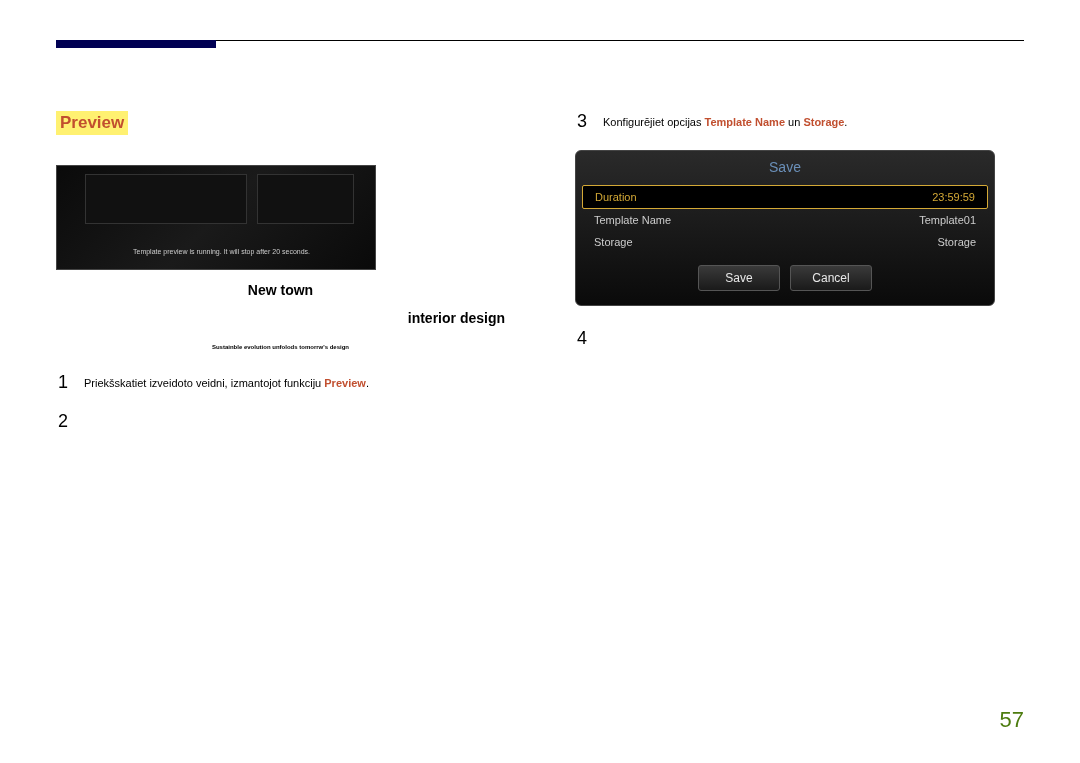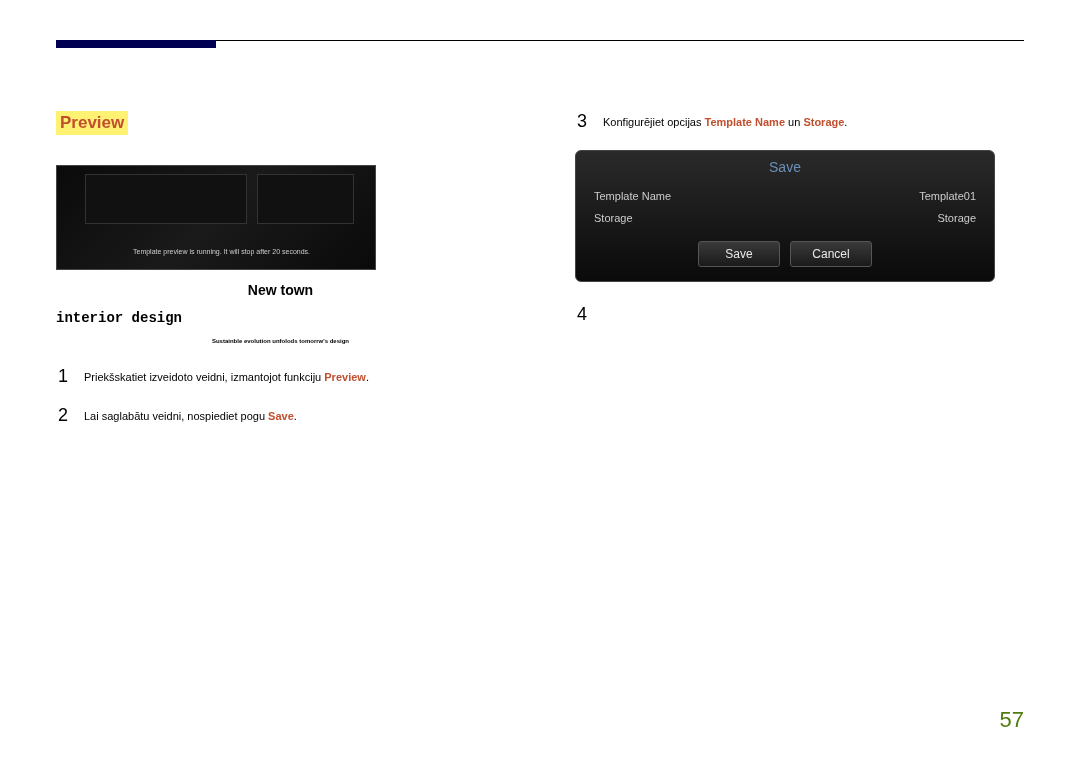--- a/index.html
+++ b/index.html
@@ -83,25 +83,24 @@
     font-size: 7px;
     padding: 4px 6px;
   }
   .nt-title {
     text-align: center;
     font-size: 14px;
     font-weight: bold;
     margin-bottom: 12px;
   }
   .nt-sub {
-    text-align: left;
+    text-align: right;
     font-size: 14px;
     font-weight: bold;
-    margin-bottom: 12px;
-    font-family: Liberation Mono, monospace;
+    margin-bottom: 18px;
   }
   .nt-tag {
     text-align: center;
     font-size: 6px;
     font-weight: bold;
     margin-bottom: 22px;
   }
   .step {
     display: flex;
     align-items: flex-start;
@@ -195,37 +194,38 @@
 
       <div class="step">
         <div class="step-num">1</div>
         <div class="step-text">
           <span>Priekšskatiet izveidoto veidni, izmantojot funkciju </span><span class="hl">Preview</span><span>.</span>
         </div>
       </div>
 
       <div class="step">
         <div class="step-num">2</div>
-        <div class="step-text">
-          <span>Lai saglabātu veidni, nospiediet pogu </span><span class="hl">Save</span><span>.</span>
-        </div>
       </div>
     </div>
 
     <div class="col">
 
       <div class="step">
         <div class="step-num">3</div>
         <div class="step-text">
           <span>Konfigurējiet opcijas </span><span class="hl">Template Name</span><span> un </span><span class="hl">Storage</span><span>.</span>
         </div>
       </div>
 
       <div class="save-dialog">
         <div class="save-title">Save</div>
+        <div class="save-row sel">
+          <span>Duration</span>
+          <span>23:59:59</span>
+        </div>
         <div class="save-row">
           <span>Template Name</span>
           <span>Template01</span>
         </div>
         <div class="save-row">
           <span>Storage</span>
           <span>Storage</span>
         </div>
         <div class="save-btns">
           <div class="dlg-btn">Save</div>

